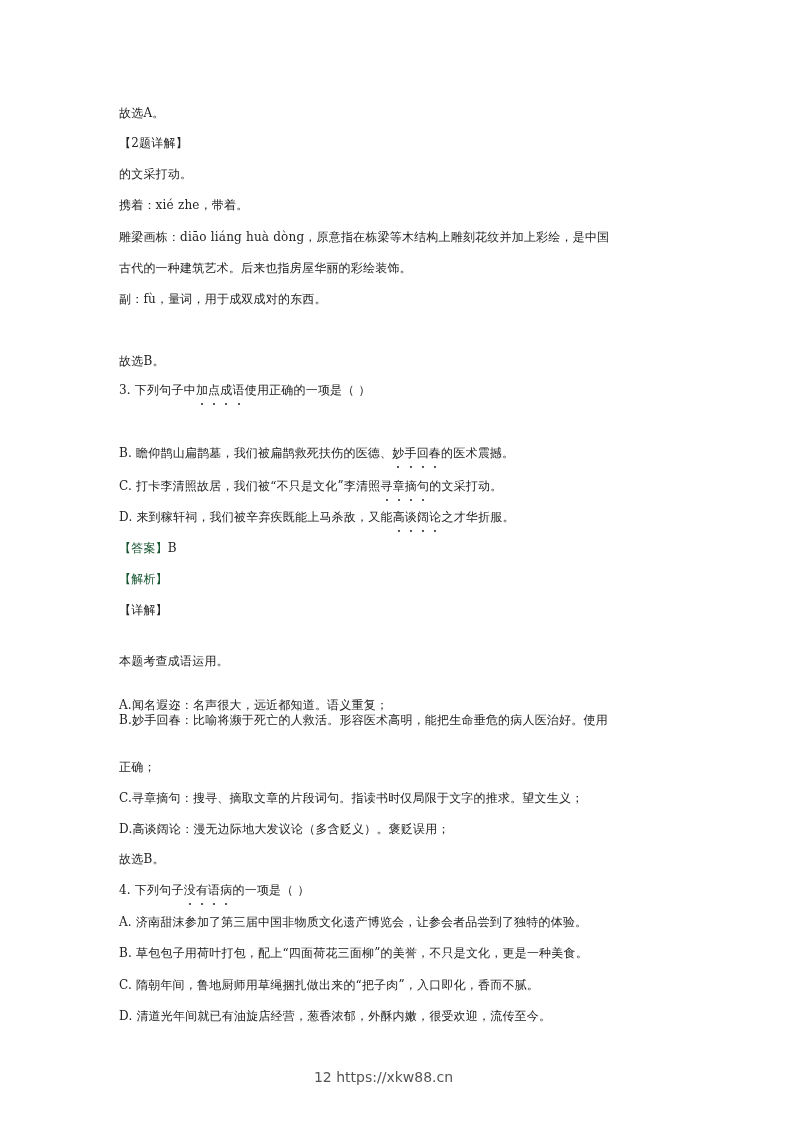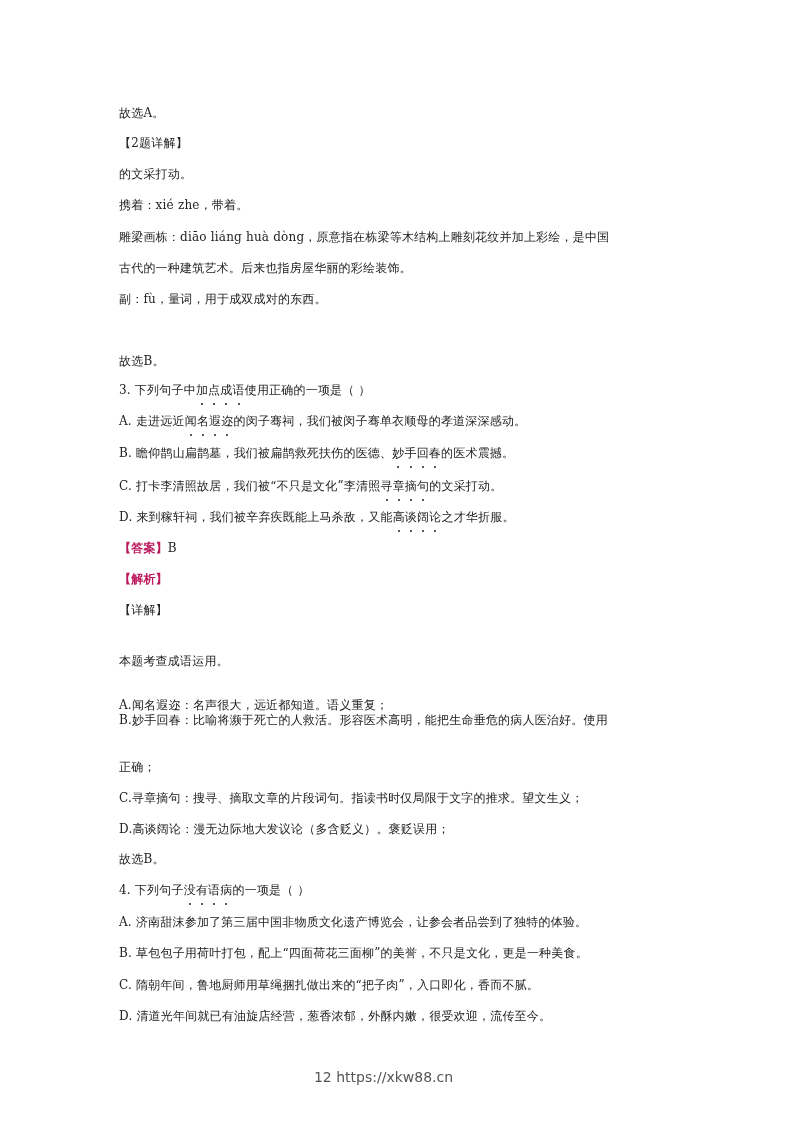--- a/index.html
+++ b/index.html
@@ -1,20 +1,20 @@
 <!DOCTYPE html>
 <html><head>
 <meta charset="utf-8">
 <style>
   html, body { margin: 0; padding: 0; background: #ffffff; }
   body { width: 793px; height: 1122px; position: relative; overflow: hidden;
          font-family: "DejaVu Serif", "Liberation Serif", serif; color: #222; }
   .page { position: absolute; left: 0; top: 0; width: 793px; height: 1122px; }
   .line { position: absolute; left: 119px; font-size: 12px; line-height: 20px; white-space: nowrap; letter-spacing: 0.2px; }
-  .blue { color: #be185d; font-weight: bold; }
+  .blue { color: #14532d; }
   .dot { position: relative; display: inline-block; }
   .dot::after { content: ""; position: absolute; left: 50%; bottom: -5px; width: 2px; height: 2px;
                 margin-left: -1px; background: #222; border-radius: 50%; }
   .footer { position: absolute; top: 1069px; left: 0; width: 767px; text-align: center;
             font-family: "DejaVu Sans", "Liberation Sans", sans-serif; font-size: 14px; color: #555; }
 </style>
 </head>
 <body>
 
 <div class="page">
@@ -25,23 +25,20 @@
   <div class="line" style="top:195px">携着：xié zhe，带着。</div>
   <div class="line" style="top:227px">雕梁画栋：diāo liáng huà dòng，原意指在栋梁等木结构上雕刻花纹并加上彩绘，是中国</div>
   <div class="line" style="top:258px">古代的一种建筑艺术。后来也指房屋华丽的彩绘装饰。</div>
   <div class="line" style="top:289px">副：fù，量词，用于成双成对的东西。</div>
   <div class="line" style="top:351px">故选B。</div>
 
   <div class="line" style="top:380px">
     <span>3. 下列句子中</span><span class="dotted-word"><span class="dot">加</span><span class="dot">点</span><span class="dot">成</span><span class="dot">语</span></span><span>使用正确的一项是（    ）</span>
   </div>
 
-  <div class="line" style="top:411px">
-    <span>A.  走进远近</span><span class="dotted-word"><span class="dot">闻</span><span class="dot">名</span><span class="dot">遐</span><span class="dot">迩</span></span><span>的闵子骞祠，我们被闵子骞单衣顺母的孝道深深感动。</span>
-  </div>
   <div class="line" style="top:443px">
     <span>B.  瞻仰鹊山扁鹊墓，我们被扁鹊救死扶伤的医德、</span><span class="dotted-word"><span class="dot">妙</span><span class="dot">手</span><span class="dot">回</span><span class="dot">春</span></span><span>的医术震撼。</span>
   </div>
   <div class="line" style="top:476px">
     <span>C.  打卡李清照故居，我们被“不只是文化”李清照</span><span class="dotted-word"><span class="dot">寻</span><span class="dot">章</span><span class="dot">摘</span><span class="dot">句</span></span><span>的文采打动。</span>
   </div>
   <div class="line" style="top:507px">
     <span>D.  来到稼轩祠，我们被辛弃疾既能上马杀敌，又能</span><span class="dotted-word"><span class="dot">高</span><span class="dot">谈</span><span class="dot">阔</span><span class="dot">论</span></span><span>之才华折服。</span>
   </div>
 

